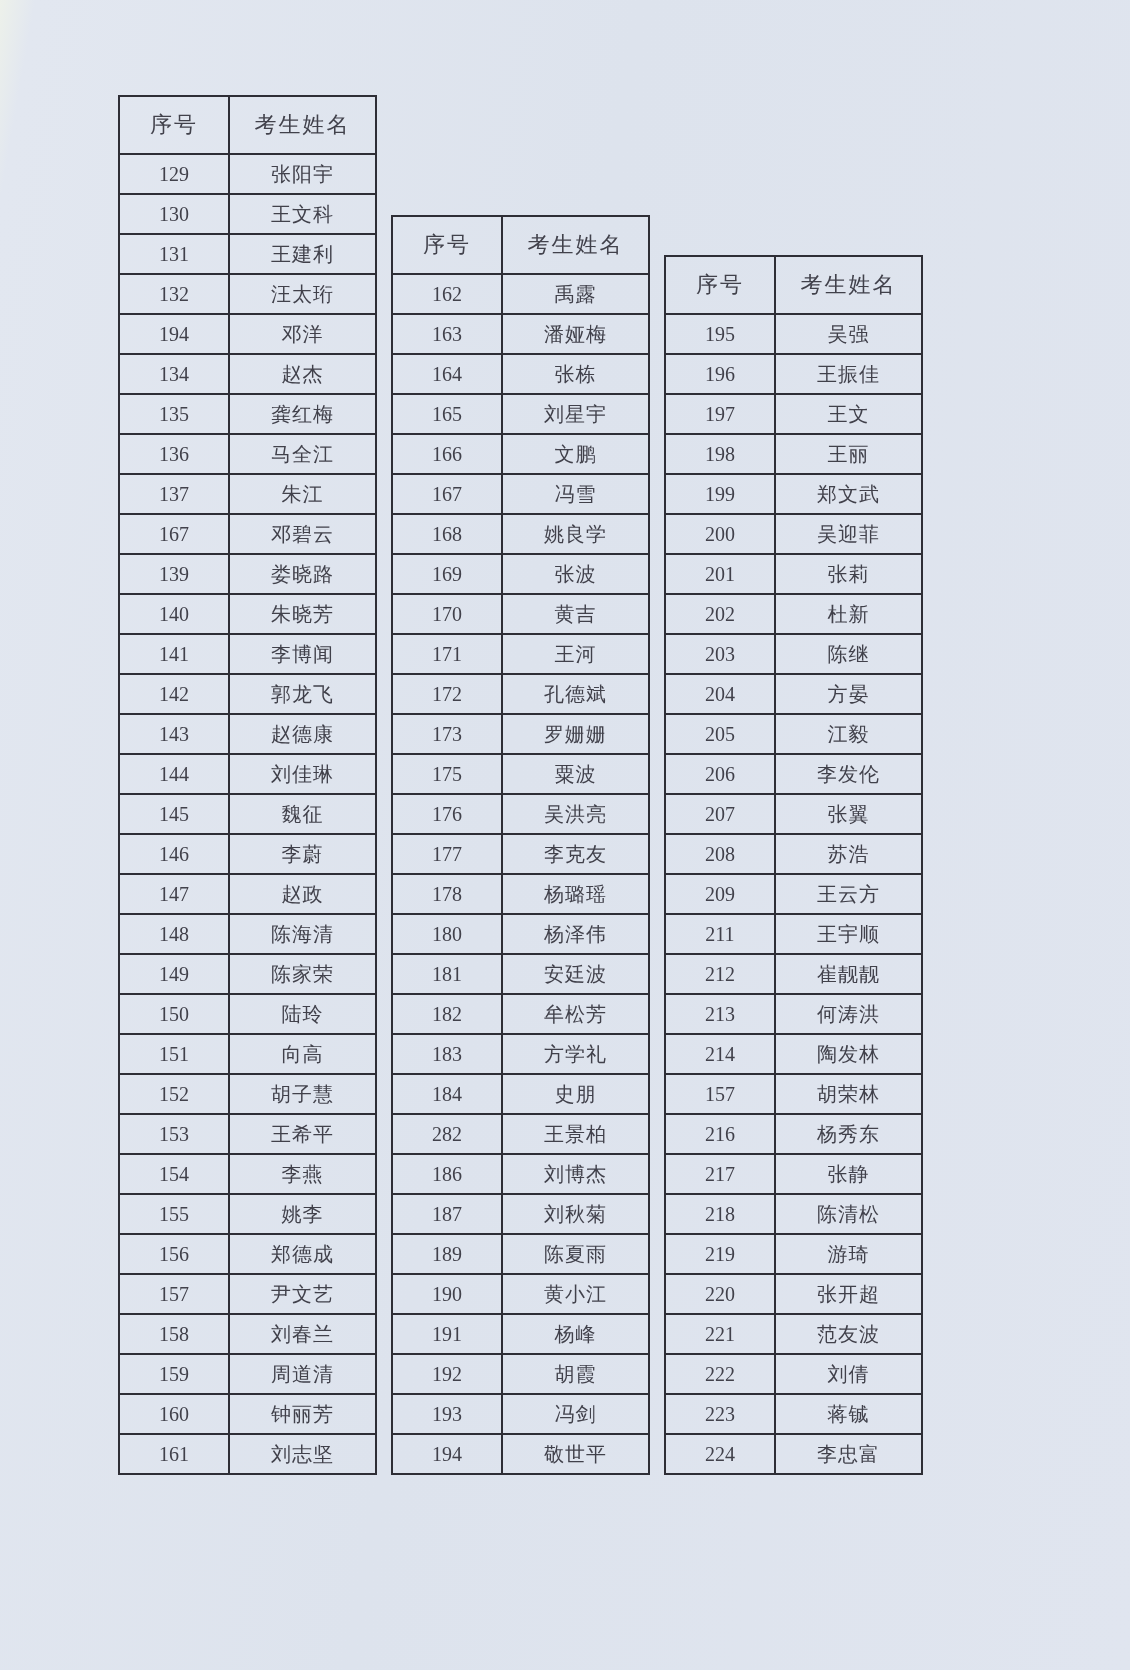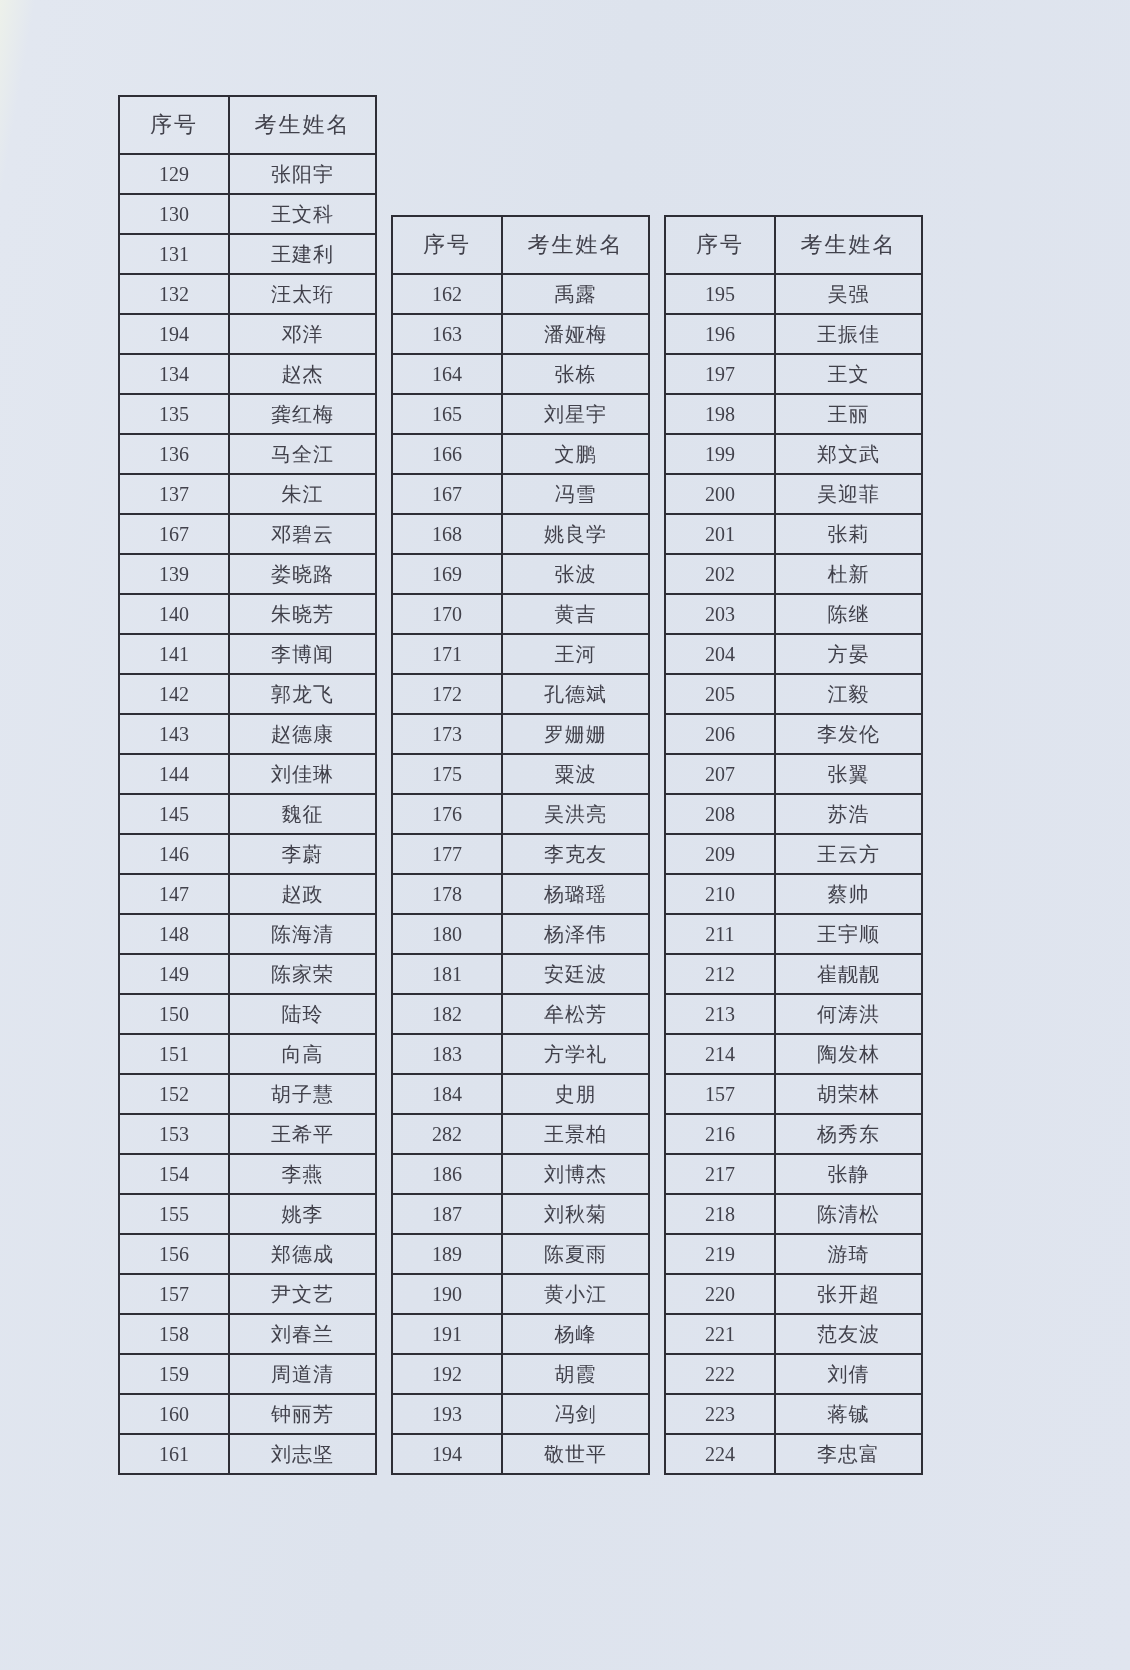--- a/index.html
+++ b/index.html
@@ -390,24 +390,20 @@
           </tr>
           <tr>
             <td class="c-no">208</td>
             <td class="c-name">苏浩</td>
           </tr>
           <tr>
             <td class="c-no">209</td>
             <td class="c-name">王云方</td>
           </tr>
           <tr>
-            <td class="c-no">210</td>
-            <td class="c-name">蔡帅</td>
-          </tr>
-          <tr>
             <td class="c-no">211</td>
             <td class="c-name">王宇顺</td>
           </tr>
           <tr>
             <td class="c-no">212</td>
             <td class="c-name">崔靓靓</td>
           </tr>
           <tr>
             <td class="c-no">213</td>
             <td class="c-name">何涛洪</td>

